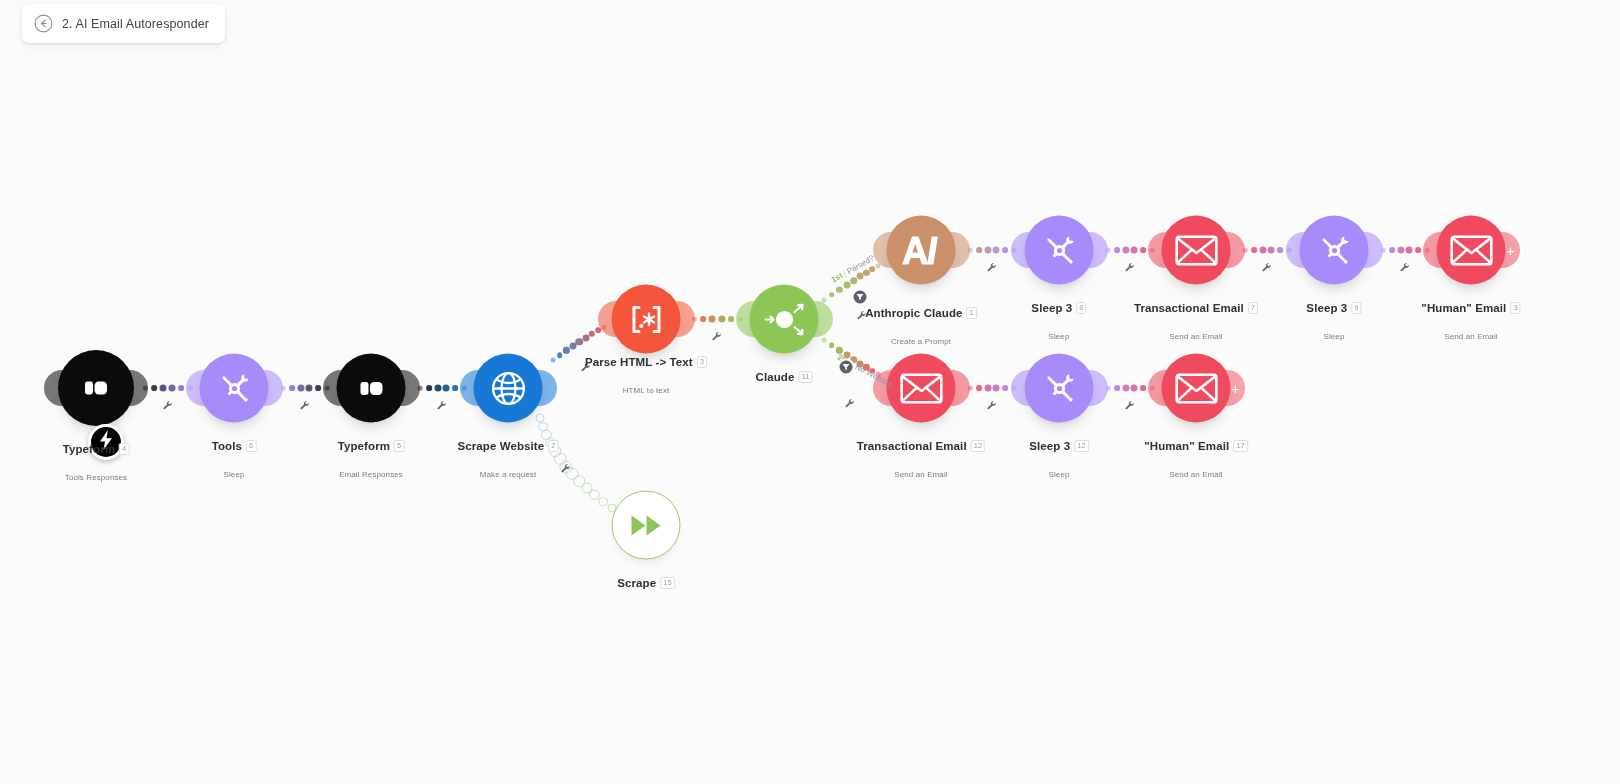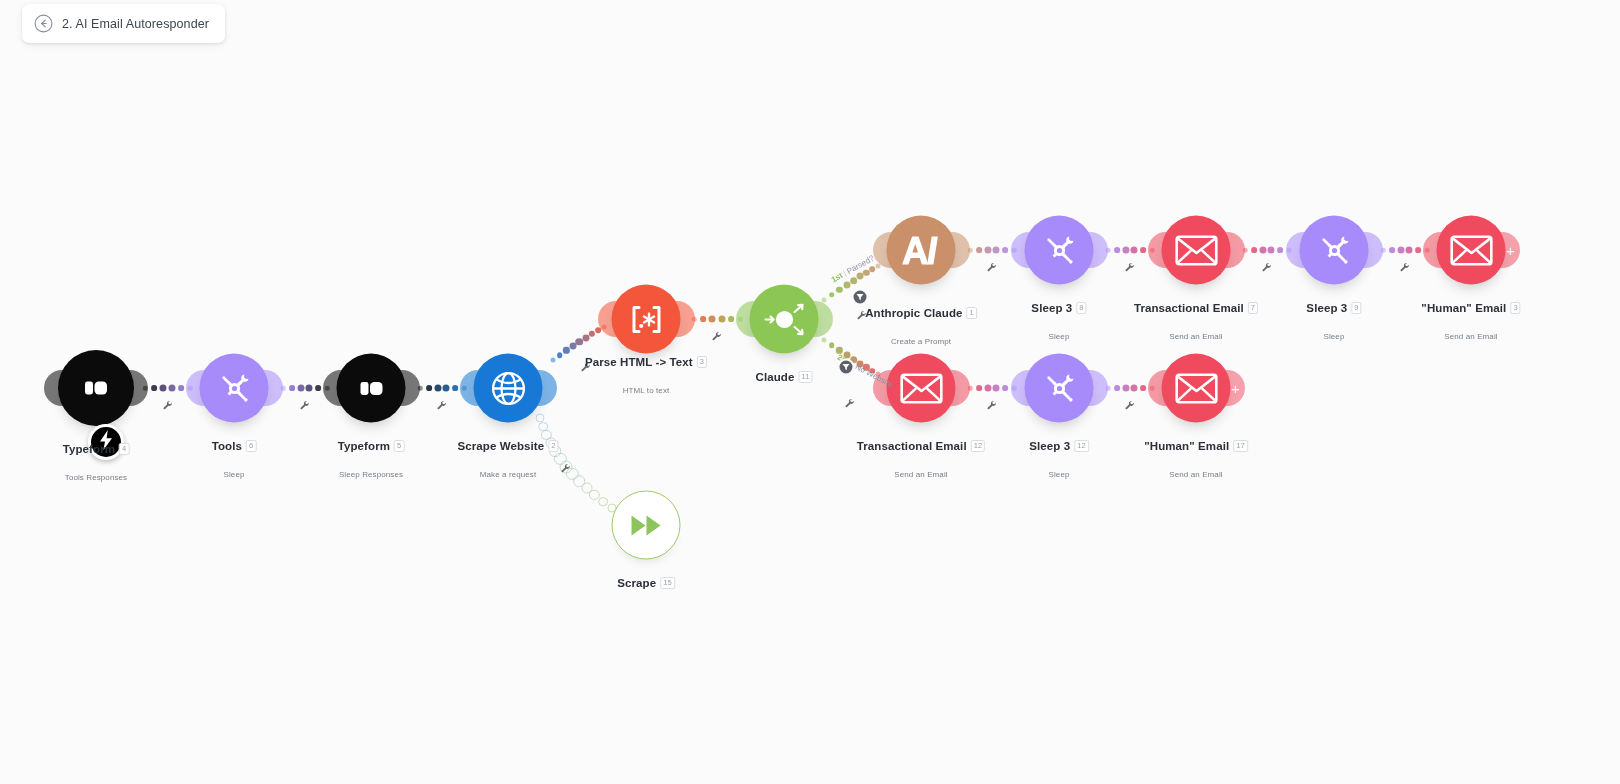--- a/index.html
+++ b/index.html
@@ -382,21 +382,21 @@
           <span class="glyph">
             <svg width="34" height="34" viewBox="0 0 34 34">
         <rect x="6" y="10.5" width="8" height="13" rx="2.4" fill="#fff"></rect>
         <rect x="15.5" y="10.5" width="12.5" height="13" rx="4.2" fill="#fff"></rect>
       </svg>
           </span>
         </div>
         <div class="node-label" style="top: 47.5px;"><div class="node-title">
             <span>Typeform</span>
             <span class="node-badge">5</span>
-          </div><div class="node-sub">Sleep Responses</div></div>
+          </div><div class="node-sub">Email Responses</div></div>
       </div>
       <div class="node" style="left: 508px; top: 388px;">
         <div class="socket in" style="background: rgb(24, 120, 214); left: -48.5px;"></div>
         <div class="socket out" style="background: rgb(24, 120, 214); left: 25.5px;"></div>
         <div class="bubble sz-std" style="background: rgb(24, 120, 214);">
           <span class="glyph">
             <svg width="44" height="44" viewBox="0 0 44 44">
         <g fill="none" stroke="#fff" stroke-width="2.3">
           <circle cx="22" cy="22" r="15.4"></circle>
           <ellipse cx="22" cy="22" rx="7" ry="15.4"></ellipse>

